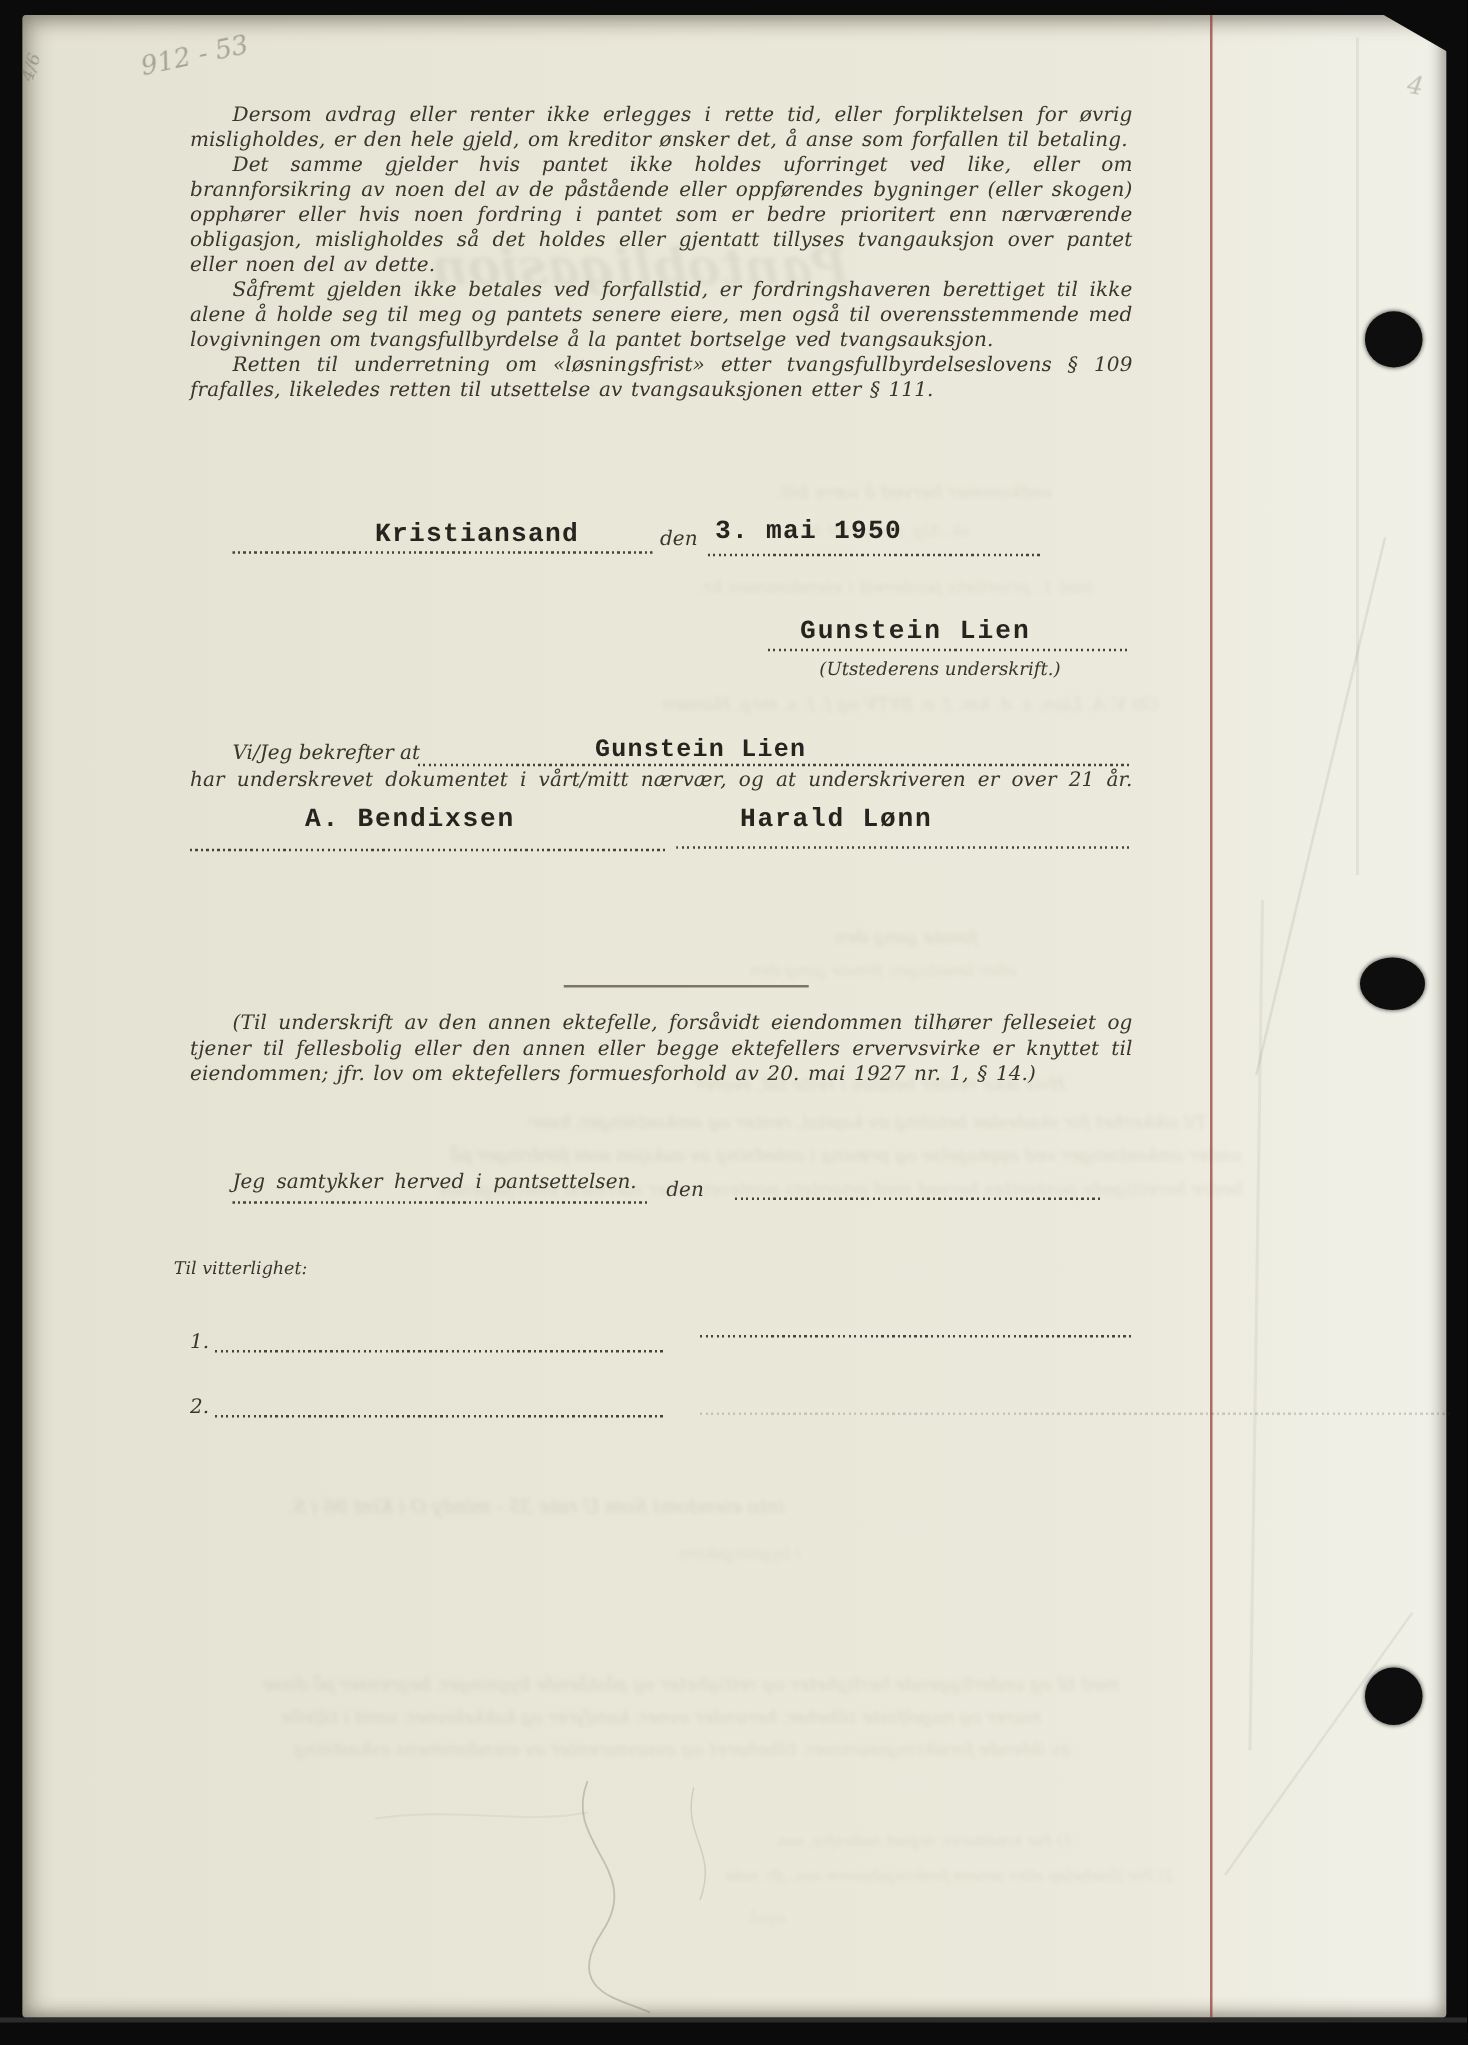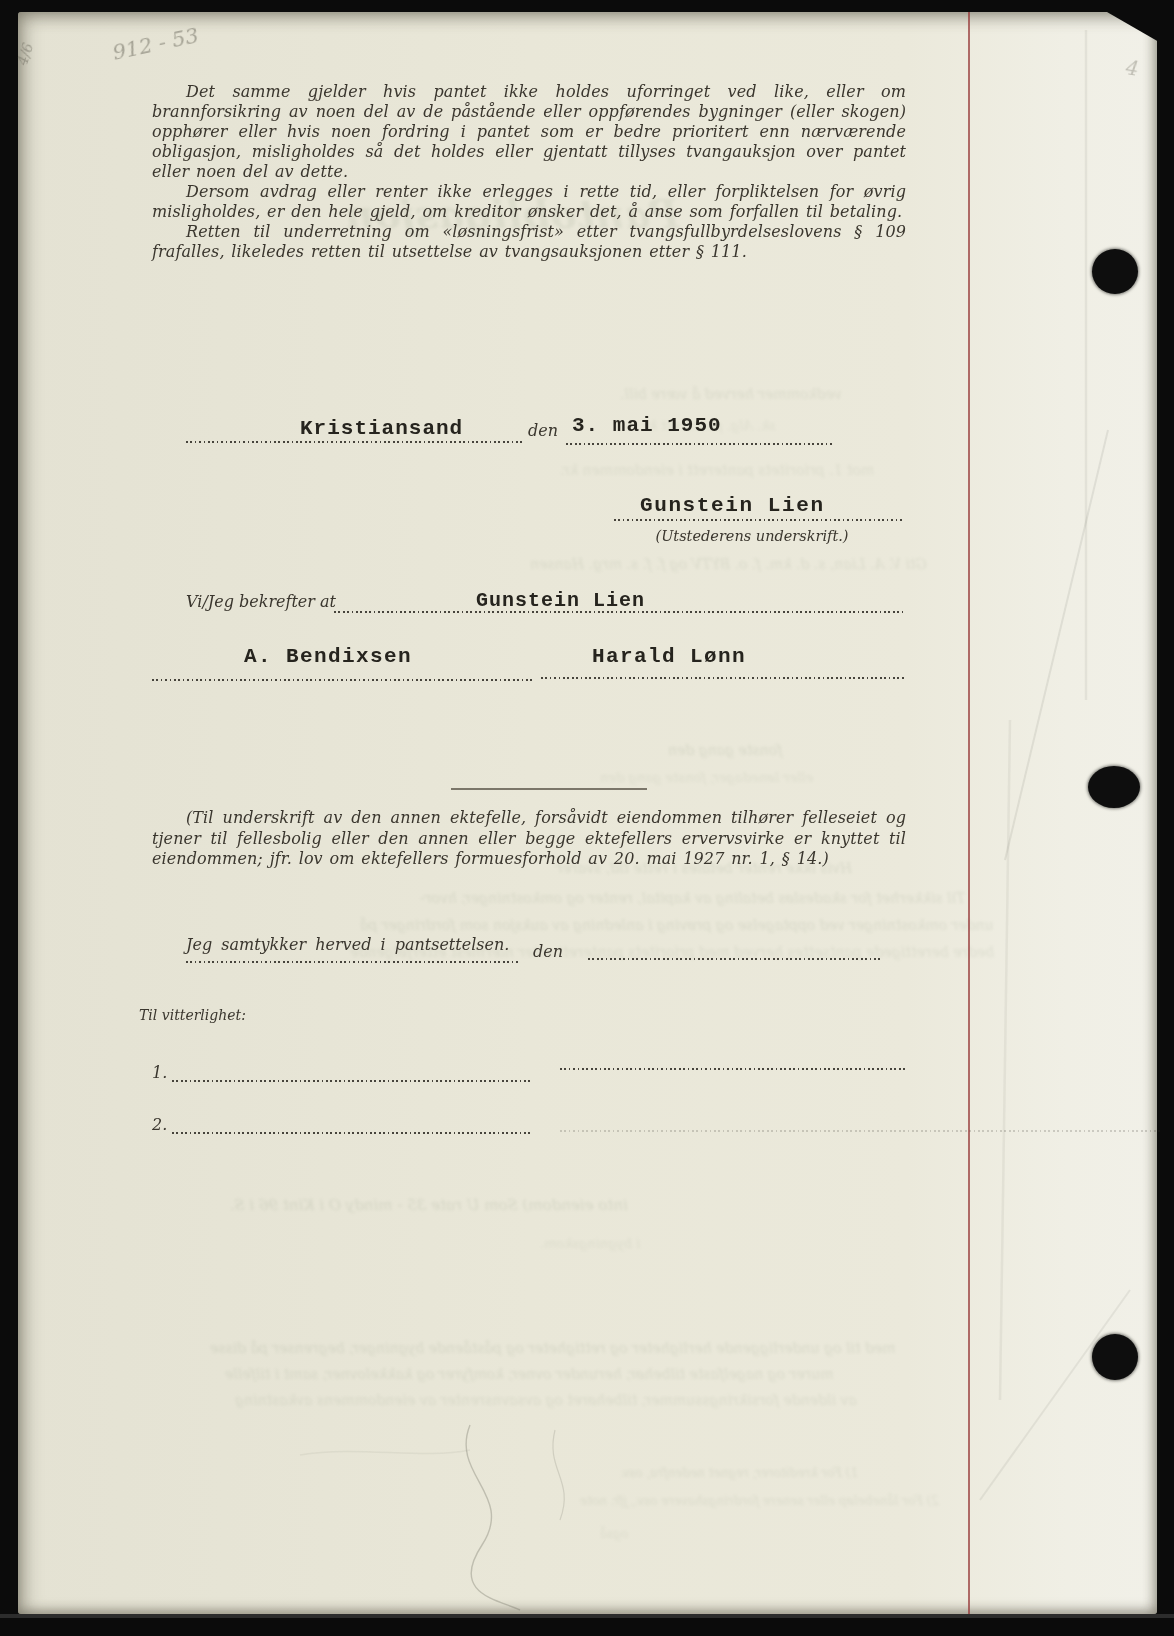--- a/index.html
+++ b/index.html
@@ -82,38 +82,40 @@
     <path d="M1086 30 L 1086 700" stroke="rgba(90,88,75,.09)" stroke-width="2.5" fill="none"></path>
     <path d="M1010 720 L 1000 1400" stroke="rgba(90,88,75,.08)" stroke-width="2.5" fill="none"></path>
     <path d="M300 1455 C 360 1445, 420 1460, 470 1450" stroke="rgba(100,100,88,.08)" stroke-width="1.5" fill="none"></path>
   </svg>
 
   <div class="pencil" id="pencil-tl">912 - 53</div>
   <div class="pencil" id="pencil-edge">4/6</div>
   <div class="pencil" id="pencil-tr">4</div>
 
   <div class="abs print" id="terms">
+    <p>Dersom avdrag eller renter ikke erlegges i rette tid, eller forpliktelsen for øvrig misligholdes, er den hele gjeld, om kreditor ønsker det, å anse som forfallen til betaling.</p>
     <p>Det samme gjelder hvis pantet ikke holdes uforringet ved like, eller om brannforsikring av noen del av de påstående eller oppførendes bygninger (eller skogen) opphører eller hvis noen fordring i pantet som er bedre prioritert enn nærværende obligasjon, misligholdes så det holdes eller gjentatt tillyses tvangauksjon over pantet eller noen del av dette.</p>
-    <p>Dersom avdrag eller renter ikke erlegges i rette tid, eller forpliktelsen for øvrig misligholdes, er den hele gjeld, om kreditor ønsker det, å anse som forfallen til betaling.</p>
+    <p>Såfremt gjelden ikke betales ved forfallstid, er fordringshaveren berettiget til ikke alene å holde seg til meg og pantets senere eiere, men også til overensstemmende med lovgivningen om tvangsfullbyrdelse å la pantet bortselge ved tvangsauksjon.</p>
     <p>Retten til underretning om «løsningsfrist» etter tvangsfullbyrdelseslovens § 109 frafalles, likeledes retten til utsettelse av tvangsauksjonen etter § 111.</p>
   </div>
 
   <div class="abs dots" style="left:186px;top:440px;width:336px;"></div>
   <div class="abs typed" style="left:300px;top:417px;font-size:21px;">Kristiansand</div>
   <div class="abs lbl" style="left:528px;top:421px;">den</div>
   <div class="abs dots" style="left:566px;top:442px;width:266px;"></div>
   <div class="abs typed" style="left:572px;top:414px;font-size:21px;">3. mai 1950</div>
 
   <div class="abs typed" style="left:640px;top:494px;font-size:21px;letter-spacing:1.6px;">Gunstein Lien</div>
   <div class="abs dots" style="left:614px;top:518px;width:288px;"></div>
   <div class="abs lbl" style="left:622px;top:526px;width:260px;text-align:center;font-size:14.5px;">(Utstederens underskrift.)</div>
 
   <div class="abs lbl" style="left:186px;top:592px;">Vi/Jeg bekrefter at</div>
   <div class="abs dots" style="left:334px;top:610px;width:571px;"></div>
   <div class="abs typed" style="left:476px;top:589px;font-size:20px;">Gunstein Lien</div>
+  <div class="abs print" style="left:152px;top:614px;width:754px;text-align:justify;text-align-last:justify;">har underskrevet dokumentet i vårt/mitt nærvær, og at underskriveren er over 21 år.</div>
 
   <div class="abs typed" style="left:244px;top:645px;font-size:21px;letter-spacing:1.4px;">A. Bendixsen</div>
   <div class="abs typed" style="left:592px;top:645px;font-size:21px;letter-spacing:1.4px;">Harald Lønn</div>
   <div class="abs dots" style="left:152px;top:678px;width:381px;"></div>
   <div class="abs dots" style="left:541px;top:676px;width:364px;"></div>
 
 
   <div class="abs" id="divider"></div>
 
   <div class="abs print" style="left:152px;top:808px;width:754px;text-indent:34px;text-align:justify;line-height:20.5px;">(Til underskrift av den annen ektefelle, forsåvidt eiendommen tilhører felleseiet og tjener til fellesbolig eller den annen eller begge ektefellers ervervsvirke er knyttet til eiendommen; jfr. lov om ektefellers formuesforhold av 20. mai 1927 nr. 1, § 14.)</div>

